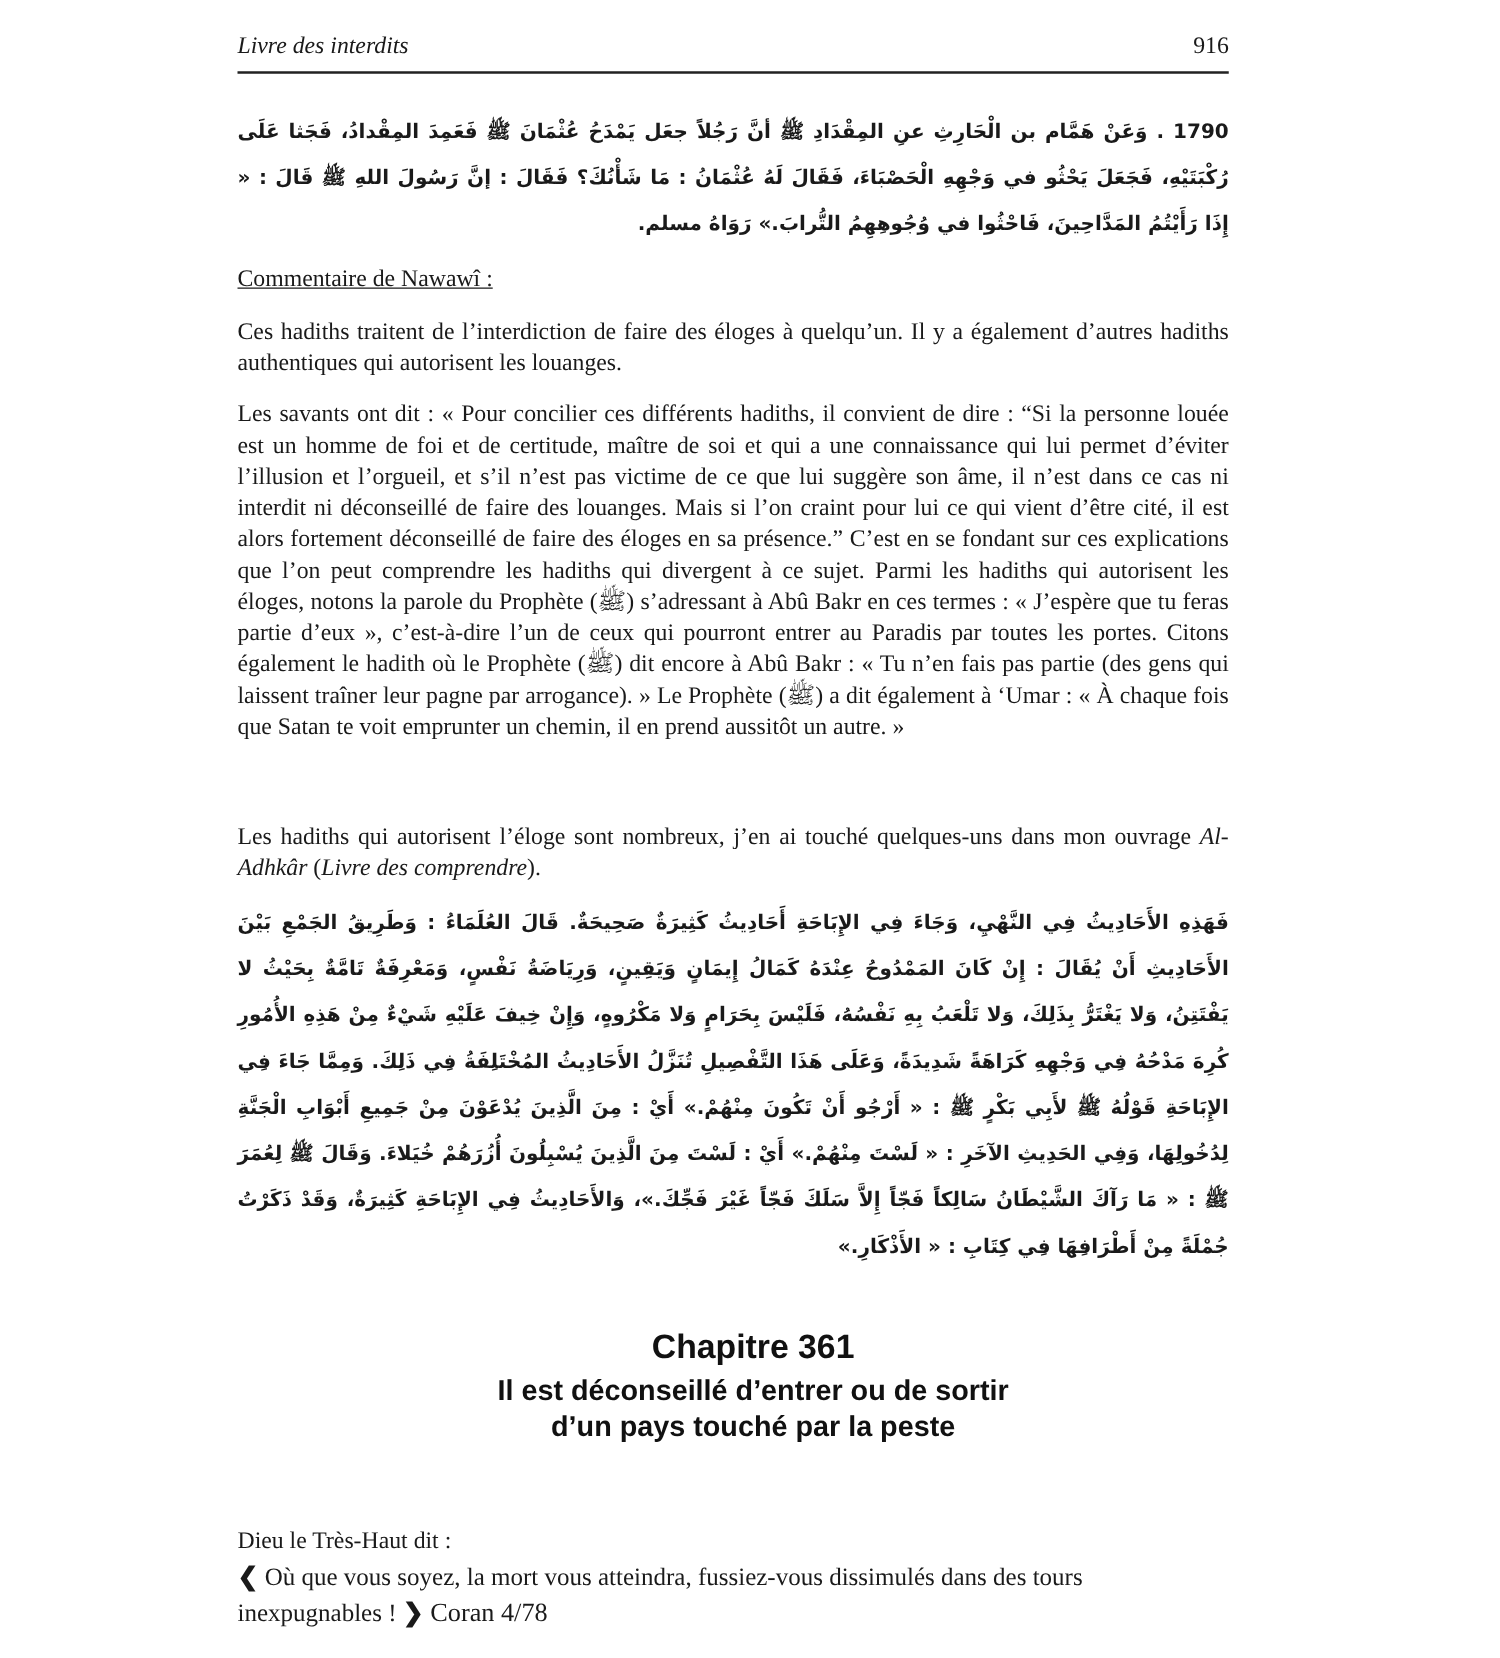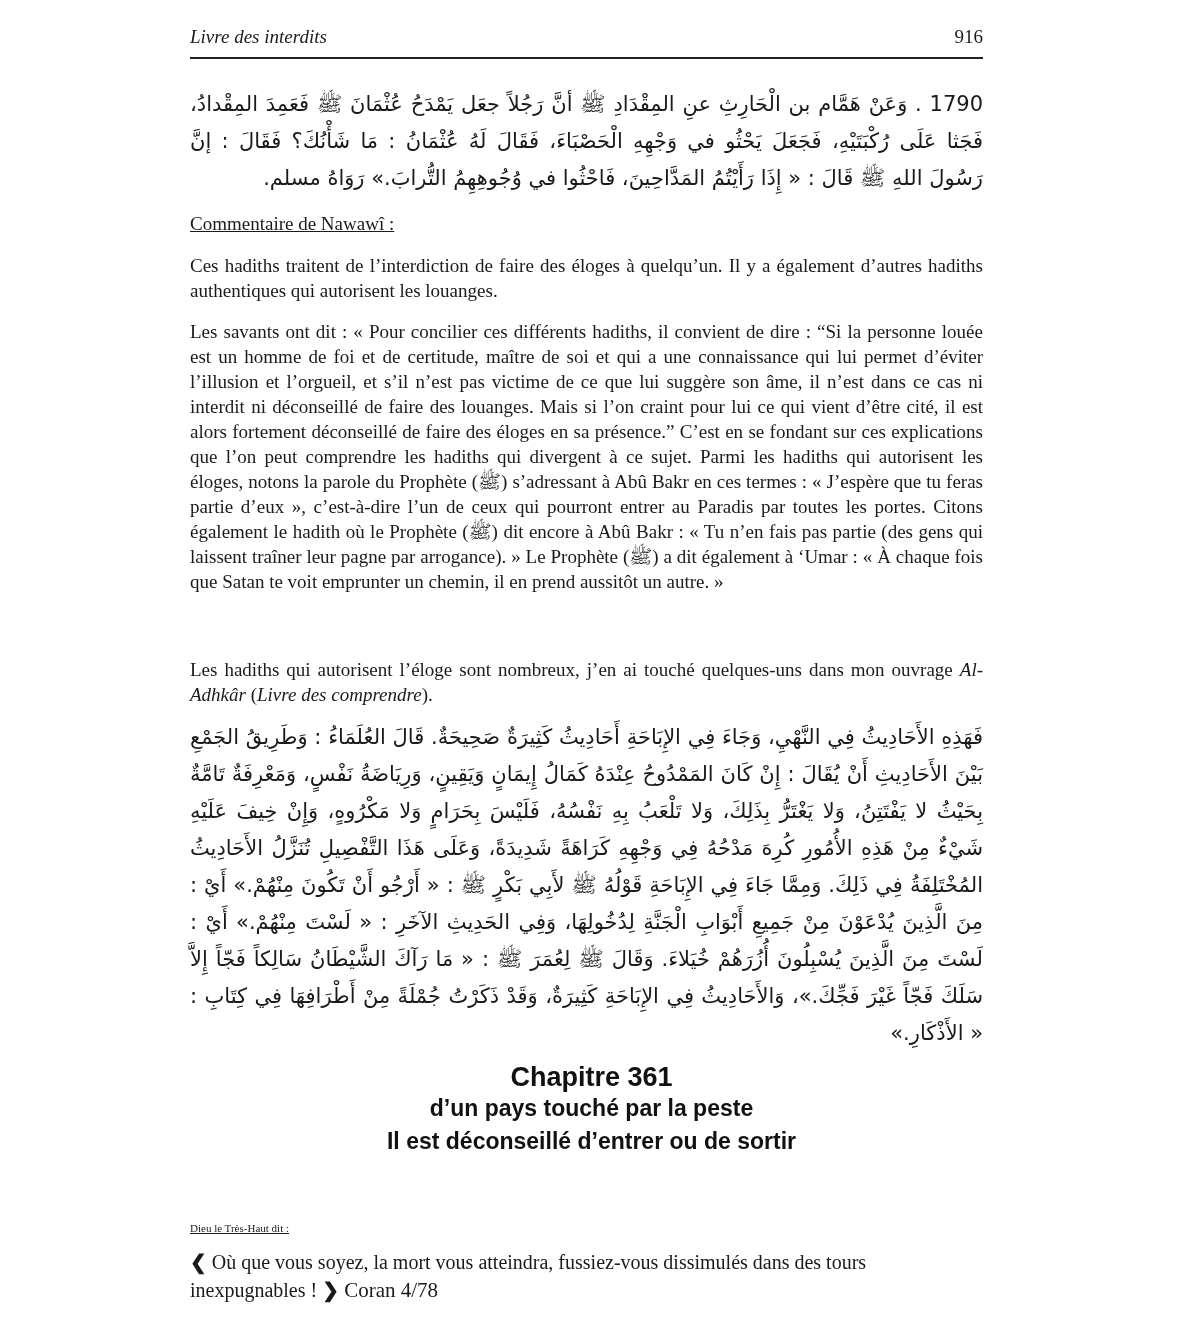--- a/index.html
+++ b/index.html
@@ -3,36 +3,36 @@
 <meta charset="utf-8">
 <style>
   html, body { margin: 0; padding: 0; background: #ffffff; }
   body { width: 1200px; height: 1326px; position: relative; overflow: hidden; color: #1a1a1a; font-family: "Liberation Serif", "DejaVu Serif", serif; }
   .page { position: absolute; left: 190px; top: 0; width: 793px; }
   .running-header { position: absolute; top: 24px; left: 0; width: 793px; height: 30px; font-family: Liberation Serif, serif; }
   .running-title { position: absolute; left: 0; top: 2px; font-style: italic; font-size: 19px; }
   .page-number { position: absolute; right: 0; top: 2px; font-size: 19px; }
   .header-rule { position: absolute; left: 0; top: 33px; width: 793px; height: 0; border-top: 2px solid #222; }
 
-  .arabic { direction: rtl; text-align: justify; text-align-last: right; font-family: "DejaVu Sans", sans-serif; font-size: 21px; line-height: 37px; font-weight: normal; }
+  .arabic { direction: rtl; text-align: justify; text-align-last: right; font-family: "DejaVu Sans", sans-serif; font-size: 16px; line-height: 37px; font-weight: bold; }
   .hadith { position: absolute; top: 86px; left: 0; width: 793px; }
   .fr { font-size: 19px; line-height: 25px; text-align: justify; }
   .comment-label { position: absolute; top: 213px; left: 0; font-size: 19px; text-decoration: underline; }
   .para1 { position: absolute; top: 253px; left: 0; width: 793px; }
   .para2 { position: absolute; top: 319px; left: 0; width: 793px; }
   .para3 { position: absolute; top: 657px; left: 0; width: 793px; }
   .para3 i { font-style: italic; }
   .arabic-comment { position: absolute; top: 719px; left: 0; width: 793px; }
 
-  .chapter { position: absolute; top: 1060px; left: 5px; width: 793px; text-align: center; font-family: "Liberation Sans", "DejaVu Sans", sans-serif; font-weight: bold; color: #111; }
+  .chapter { position: absolute; top: 1060px; left: 16px; width: 793px; text-align: center; font-family: "Liberation Sans", "DejaVu Sans", sans-serif; font-weight: bold; color: #111; }
   .chapter-number { font-size: 27px; line-height: 34px; }
   .chapter-title { font-size: 23px; line-height: 29px; margin-top: 4px; }
   .chapter-arabic { direction: rtl; font-family: "DejaVu Sans", sans-serif; font-size: 19px; font-weight: bold; line-height: 30px; margin-top: 2px; }
 
-  .dieu { position: absolute; top: 1222px; left: 0; font-size: 11px; text-decoration: underline; }
+  .dieu { position: absolute; top: 1222px; left: 0; font-size: 19px; }
   .verse { position: absolute; top: 1248px; left: 0; width: 793px; font-size: 20px; line-height: 28px; }
   .bracket { font-weight: bold; }
   .ref { font-size: 21px; }
 </style>
 </head>
 <body>
 
 <div class="page">
 
   <div class="running-header">
@@ -48,21 +48,21 @@
   <p class="para1 fr" style="margin:0">Ces hadiths traitent de l’interdiction de faire des éloges à quelqu’un. Il y a également d’autres hadiths authentiques qui autorisent les louanges.</p>
 
   <p class="para2 fr" style="margin:0">Les savants ont dit : « Pour concilier ces différents hadiths, il convient de dire : “Si la personne louée est un homme de foi et de certitude, maître de soi et qui a une connaissance qui lui permet d’éviter l’illusion et l’orgueil, et s’il n’est pas victime de ce que lui suggère son âme, il n’est dans ce cas ni interdit ni déconseillé de faire des louanges. Mais si l’on craint pour lui ce qui vient d’être cité, il est alors fortement déconseillé de faire des éloges en sa présence.” C’est en se fondant sur ces explications que l’on peut comprendre les hadiths qui divergent à ce sujet. Parmi les hadiths qui autorisent les éloges, notons la parole du Prophète (ﷺ) s’adressant à Abû Bakr en ces termes : « J’espère que tu feras partie d’eux », c’est-à-dire l’un de ceux qui pourront entrer au Paradis par toutes les portes. Citons également le hadith où le Prophète (ﷺ) dit encore à Abû Bakr : « Tu n’en fais pas partie (des gens qui laissent traîner leur pagne par arrogance). » Le Prophète (ﷺ) a dit également à ‘Umar : « À chaque fois que Satan te voit emprunter un chemin, il en prend aussitôt un autre. »</p>
 
   <p class="para3 fr" style="margin:0"><span>Les hadiths qui autorisent l’éloge sont nombreux, j’en ai touché quelques-uns dans mon ouvrage </span><i>Al-Adhkâr</i><span> (</span><i>Livre des comprendre</i><span>).</span></p>
 
   <div class="arabic-comment arabic">فَهَذِهِ الأَحَادِيثُ فِي النَّهْيِ، وَجَاءَ فِي الإِبَاحَةِ أَحَادِيثُ كَثِيرَةٌ صَحِيحَةٌ. قَالَ العُلَمَاءُ : وَطَرِيقُ الجَمْعِ بَيْنَ الأَحَادِيثِ أَنْ يُقَالَ : إِنْ كَانَ المَمْدُوحُ عِنْدَهُ كَمَالُ إِيمَانٍ وَيَقِينٍ، وَرِيَاضَةُ نَفْسٍ، وَمَعْرِفَةٌ تَامَّةٌ بِحَيْثُ لا يَفْتَتِنُ، وَلا يَغْتَرُّ بِذَلِكَ، وَلا تَلْعَبُ بِهِ نَفْسُهُ، فَلَيْسَ بِحَرَامٍ وَلا مَكْرُوهٍ، وَإِنْ خِيفَ عَلَيْهِ شَيْءٌ مِنْ هَذِهِ الأُمُورِ كُرِهَ مَدْحُهُ فِي وَجْهِهِ كَرَاهَةً شَدِيدَةً، وَعَلَى هَذَا التَّفْصِيلِ تُنَزَّلُ الأَحَادِيثُ المُخْتَلِفَةُ فِي ذَلِكَ. وَمِمَّا جَاءَ فِي الإِبَاحَةِ قَوْلُهُ ﷺ لأَبِي بَكْرٍ ﷺ : « أَرْجُو أَنْ تَكُونَ مِنْهُمْ.» أَيْ : مِنَ الَّذِينَ يُدْعَوْنَ مِنْ جَمِيعِ أَبْوَابِ الْجَنَّةِ لِدُخُولِهَا، وَفِي الحَدِيثِ الآخَرِ : « لَسْتَ مِنْهُمْ.» أَيْ : لَسْتَ مِنَ الَّذِينَ يُسْبِلُونَ أُزُرَهُمْ خُيَلاءَ. وَقَالَ ﷺ لِعُمَرَ ﷺ : « مَا رَآكَ الشَّيْطَانُ سَالِكاً فَجّاً إِلاَّ سَلَكَ فَجّاً غَيْرَ فَجِّكَ.»، وَالأَحَادِيثُ فِي الإِبَاحَةِ كَثِيرَةٌ، وَقَدْ ذَكَرْتُ جُمْلَةً مِنْ أَطْرَافِهَا فِي كِتَابِ : « الأَذْكَارِ.»</div>
 
   <div class="chapter">
     <div class="chapter-number">Chapitre 361</div>
+    <div class="chapter-title">Il est déconseillé d’entrer ou de sortir</div>
     <div class="chapter-title" style="margin-top:0">d’un pays touché par la peste</div>
-    <div class="chapter-title">Il est déconseillé d’entrer ou de sortir</div>
   </div>
 
   <div class="dieu">Dieu le Très-Haut dit :</div>
 
   <div class="verse"><span class="bracket">❮</span><span> Où que vous soyez, la mort vous atteindra, fussiez-vous dissimulés dans des tours inexpugnables ! </span><span class="bracket">❯</span><span class="ref"> Coran 4/78</span></div>
 
 </div>
 
 </body></html>

